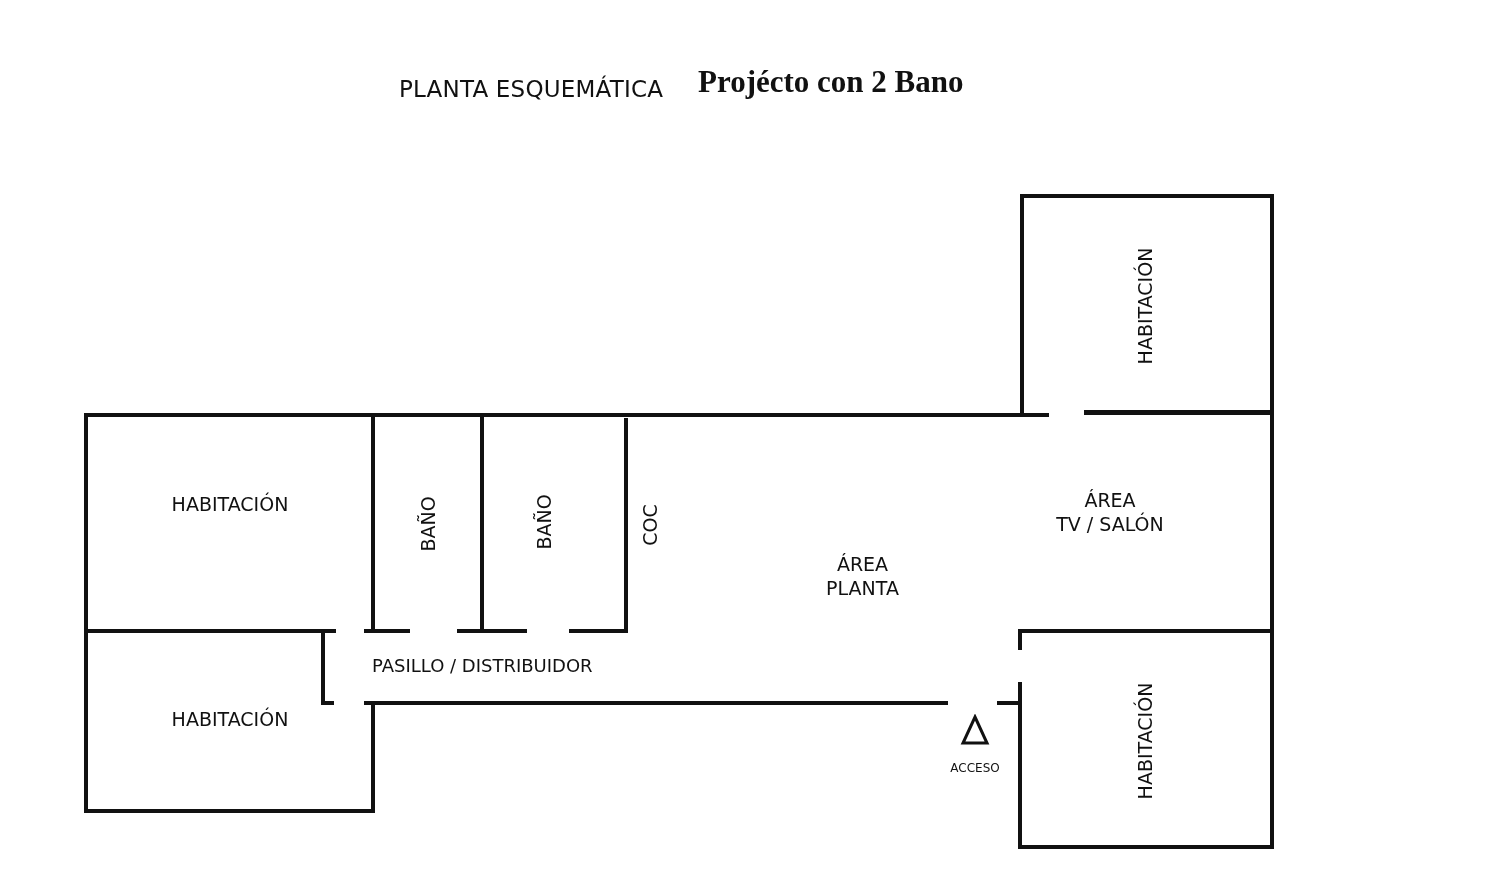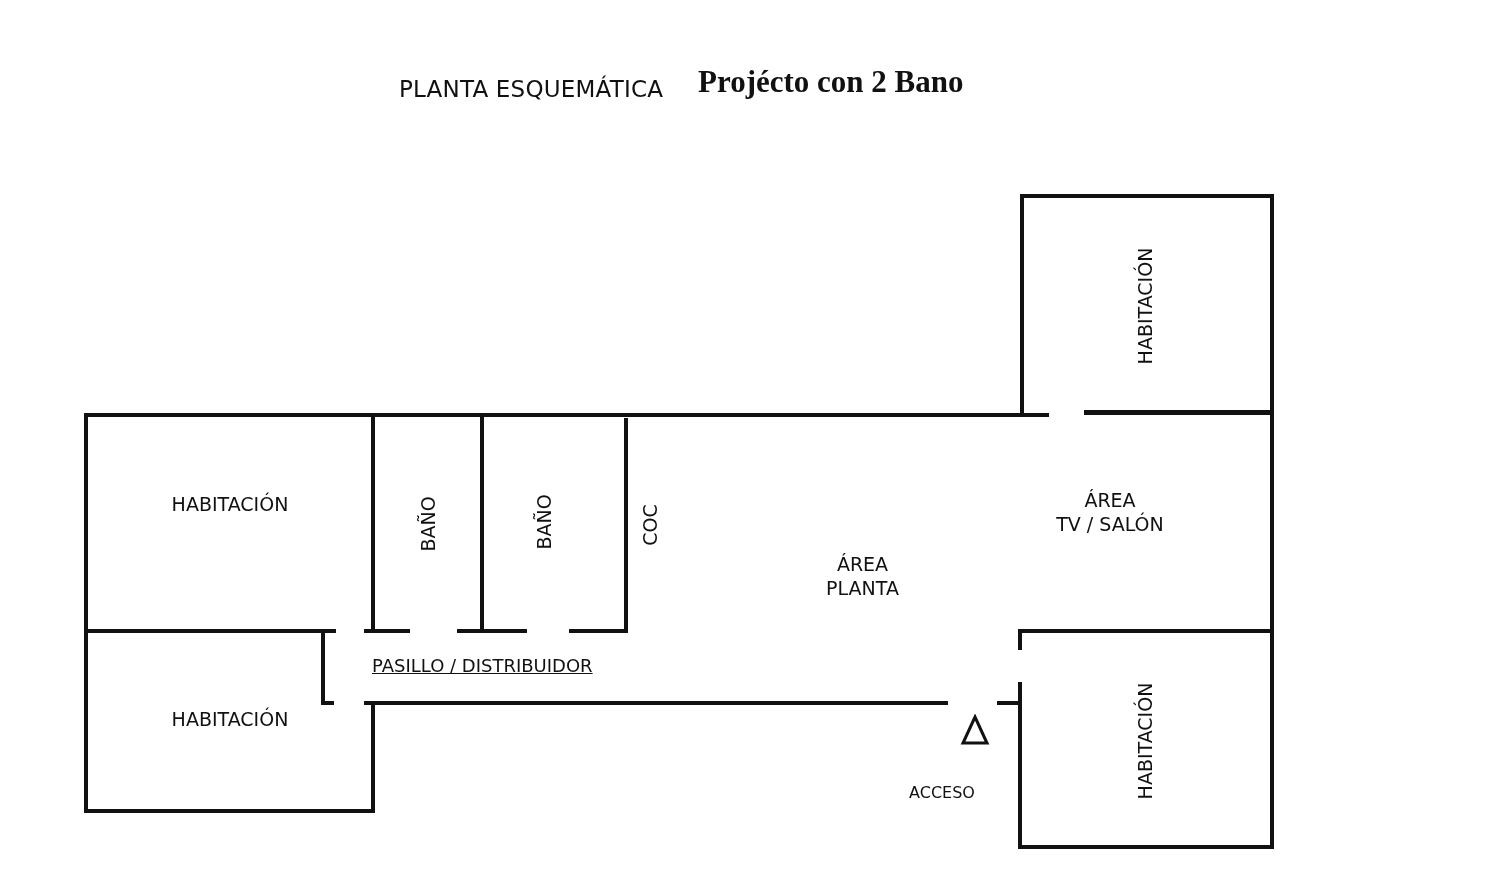--- a/index.html
+++ b/index.html
@@ -63,18 +63,18 @@
 <div class="lbl" style="left:780px;top:552px;width:165px;">
   <div>ÁREA</div>
   <div>PLANTA</div>
 </div>
 <div class="lbl" style="left:1035px;top:488px;width:150px;">
   <div>ÁREA</div>
   <div>TV / SALÓN</div>
 </div>
 <div class="vlbl" style="left:1080px;top:295px;width:130px;text-align:center;">HABITACIÓN</div>
 <div class="vlbl" style="left:1080px;top:730px;width:130px;text-align:center;">HABITACIÓN</div>
-<div class="lbl" style="left:372px;top:654px;font-size:18px;text-decoration:underline;">PASILLO / DISTRIBUIDOR</div>
+<div class="lbl" style="left:372px;top:654px;font-size:18px;">PASILLO / DISTRIBUIDOR</div>
 
 <svg style="position:absolute;left:960px;top:714px;" width="30" height="32" viewBox="0 0 30 32">
   <polygon points="15,3 27,29 3,29" fill="none" stroke="#111" stroke-width="3"></polygon>
 </svg>
-<div class="lbl" style="left:902px;top:756px;width:80px;font-size:16px;margin-top:25px;">ACCESO</div>
+<div class="lbl" style="left:935px;top:756px;width:80px;font-size:12px;">ACCESO</div>
 
 </body></html>

